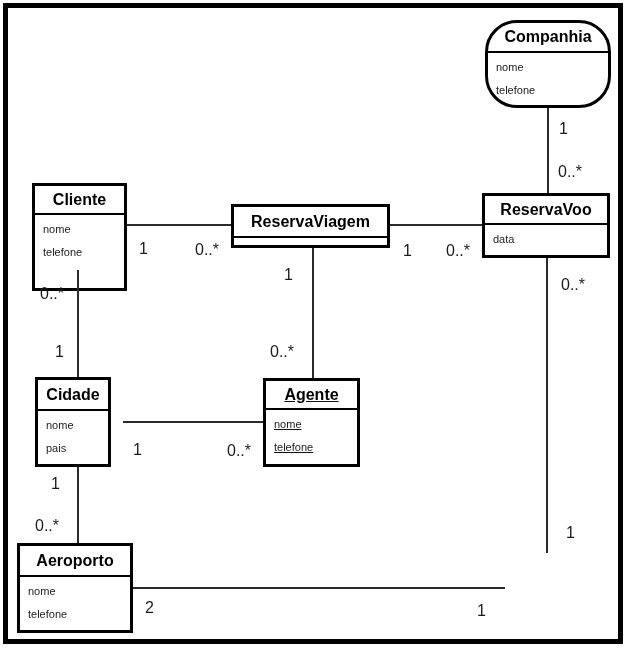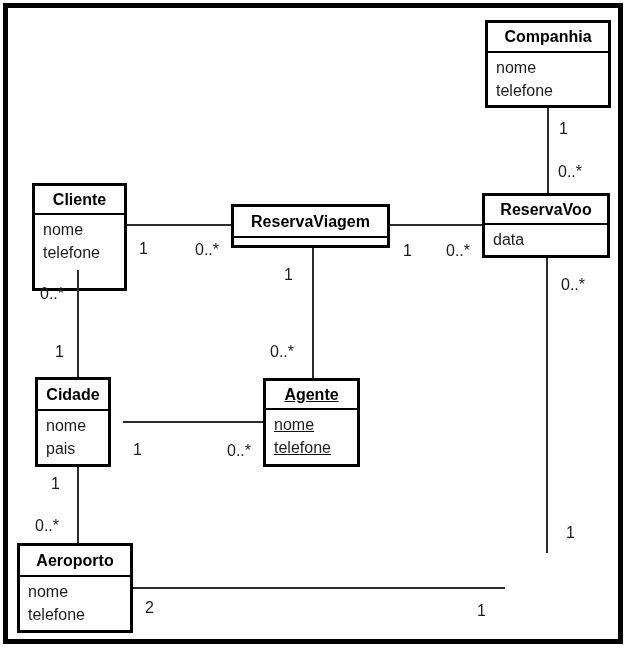--- a/index.html
+++ b/index.html
@@ -7,32 +7,32 @@
               font-family:"Liberation Sans", sans-serif; color:#111; }
   .outer-frame { position:absolute; left:3px; top:3px; width:620px; height:641px;
                  border:5px solid #000; background:#fff; }
   .canvas { position:absolute; left:0; top:0; width:627px; height:648px; }
 
   .uml-class { position:absolute; border:3px solid #000; background:#fff; }
   .uml-title { width:100%; display:flex; align-items:center; justify-content:center;
                font-weight:bold; font-size:16px; letter-spacing:0;
                border-bottom:2px solid #000; color:#000; }
   .uml-attrs { width:100%; padding:3px 8px 0 8px; }
-  .uml-attr  { font-size:16px; line-height:23px; color:#1c1c1c; white-space:nowrap; }
+  .uml-attr  { font-size:11px; line-height:23px; color:#1c1c1c; white-space:nowrap; }
 
   .uml-line  { position:absolute; background:#2b2b2b; }
   .uml-label { position:absolute; font-size:16px; line-height:17px; color:#1c1c1c;
                white-space:nowrap; }
 </style>
 </head>
 <body>
 
 <div class="outer-frame"></div>
 <div class="canvas" id="canvas">
-    <div class="uml-class" style="left: 485px; top: 20px; width: 126px; height: 88px;">
+    <div class="uml-class" style="left: 485px; top: 20px; width: 126px; height: 88px; border-radius: 32px;">
       <div class="uml-title" style="height: 30px;">Companhia</div>
       <div class="uml-attrs">
         <div class="uml-attr">nome</div>
         <div class="uml-attr">telefone</div>
       </div>
     </div>
     <div class="uml-class" style="left: 32px; top: 183px; width: 95px; height: 108px;">
       <div class="uml-title" style="height: 29px;">Cliente</div>
       <div class="uml-attrs">
         <div class="uml-attr">nome</div>

